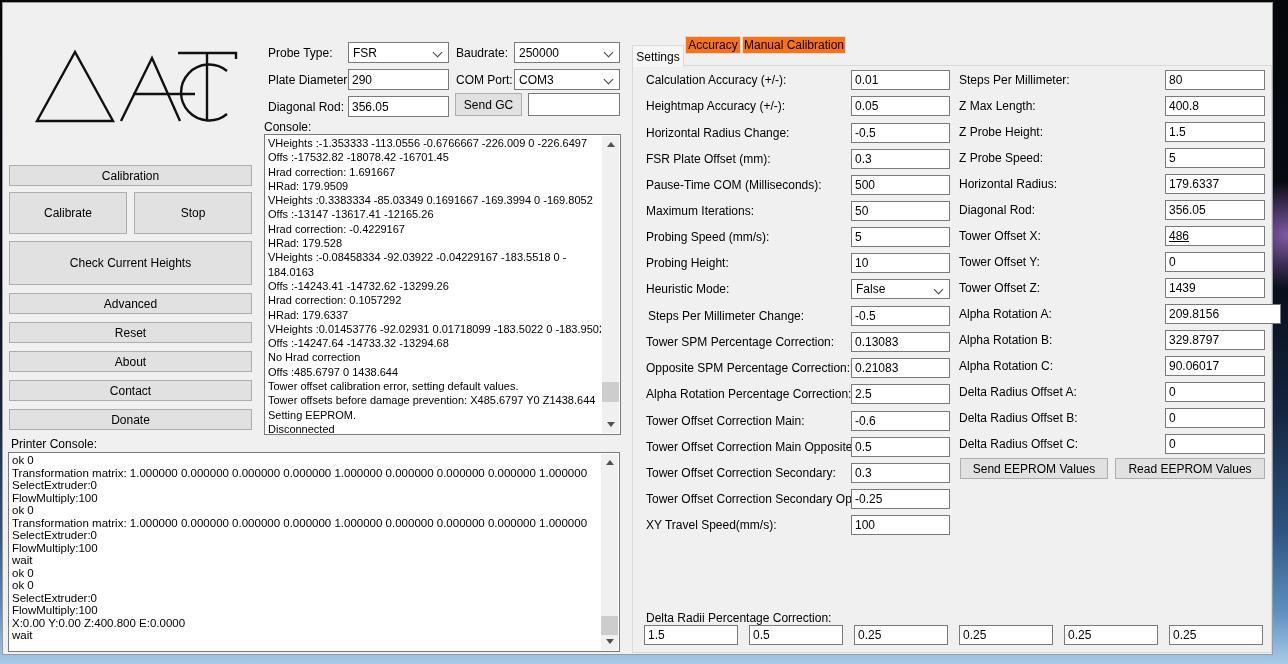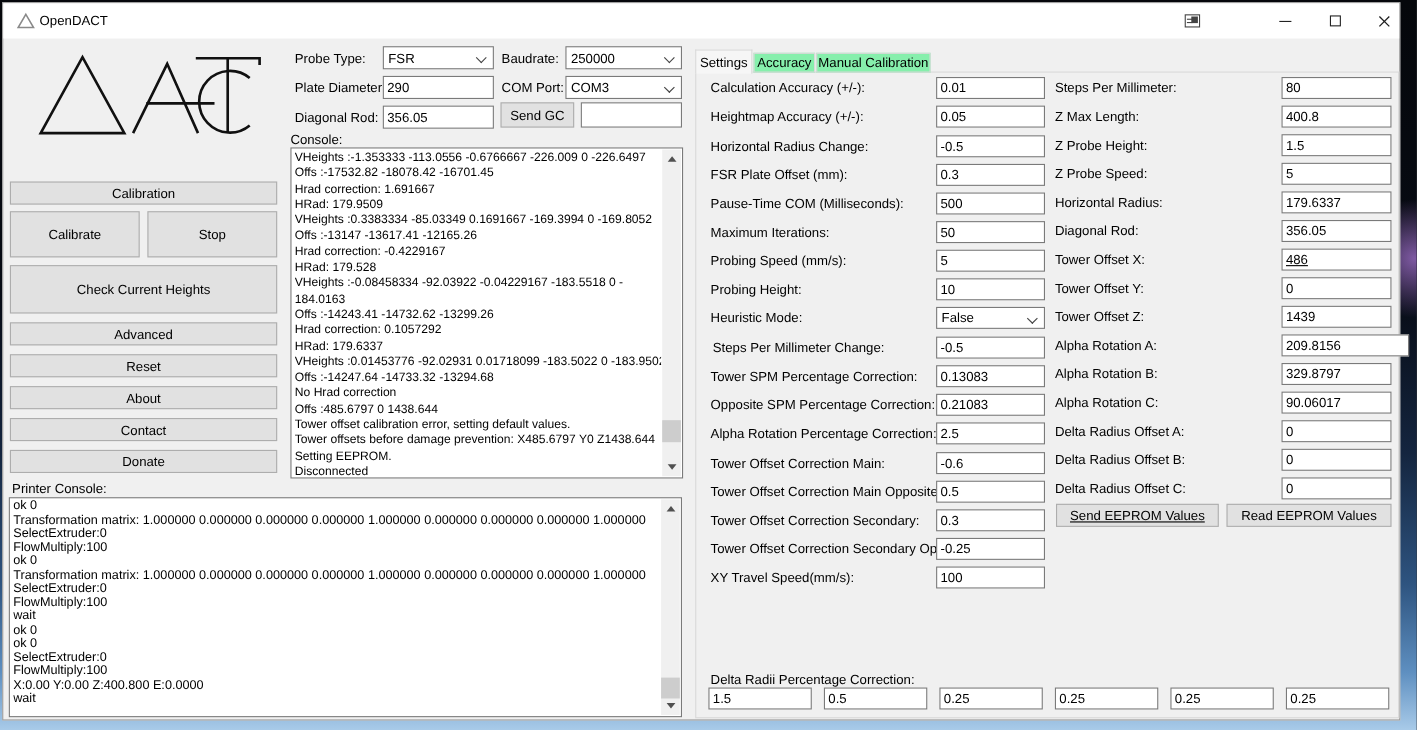--- a/index.html
+++ b/index.html
@@ -55,53 +55,33 @@
   }
   .console-text { position:absolute; left:3px; top:1px; right:19px; bottom:1px; color:#000; white-space:pre; overflow:hidden; }
   .vscroll { position:absolute; top:1px; right:1px; bottom:1px; width:17px; background:#f0f0f0; }
   .sb-btn { position:absolute; left:0; width:17px; height:17px; display:flex; align-items:center; justify-content:center; }
   .sb-btn.up { top:0; } .sb-btn.down { bottom:0; }
   .tri-up { width:0; height:0; border-left:4px solid transparent; border-right:4px solid transparent; border-bottom:5px solid #505050; }
   .tri-down { width:0; height:0; border-left:4px solid transparent; border-right:4px solid transparent; border-top:5px solid #505050; }
   .sb-thumb { position:absolute; left:0; width:17px; background:#cdcdcd; }
 
   .tab {
-    position:absolute; top:45px; height:18px; background:#86efac; border:1px solid #d9d9d9;
+    position:absolute; top:33px; height:18px; background:#f97316; border:1px solid #d9d9d9;
     font-size:12px; display:flex; align-items:center; justify-content:center; white-space:nowrap; z-index:2;
   }
   .tab.active { top:42px; height:22px; background:#f6f6f6; border-bottom:none; z-index:3; }
   .tabpage { position:absolute; left:629px; top:62px; width:640px; height:588px; border:1px solid #d9d9d9; background:#f0f0f0; z-index:1; }
 </style>
 </head>
 <body>
 
 <div class="desktop-bg"></div>
 
 <div class="window">
 
-  <div class="titlebar">
-    <span class="app-icon">
-      <svg width="17" height="16" viewBox="0 0 17 16">
-          <polygon points="8.5,2 15.5,14 1.5,14" fill="none" stroke="#8a8a8a" stroke-width="1.4"></polygon>
-        </svg>
-    </span>
-    <span class="window-title">OpenDACT</span>
-    <span class="widget-icon"></span>
-    <div class="tb-btn" style="left:1143px;">
-        <span class="min-glyph"></span>
-      </div>
-    <div class="tb-btn" style="left:1188px;">
-        <span class="max-glyph"></span>
-      </div>
-    <div class="tb-btn" style="left:1233px;">
-      <svg width="11" height="11" viewBox="0 0 11 11">
-          <path d="M1,1 L10,10 M10,1 L1,10" stroke="#222" stroke-width="1.2"></path>
-        </svg>
-    </div>
-  </div>
 
   <div style="position:absolute;left:28px;top:44px;">
     <svg width="212" height="80" viewBox="0 0 212 80">
       <g fill="none" stroke="#111" stroke-width="2.4">
         <path d="M6,74 L44,5 L82,74 Z"></path>
         <path d="M90,74 L121,11 L149,74"></path>
         <path d="M102,47 L164,47"></path>
         <path d="M196,24 A28,28 0 1 0 196,67"></path>
         <path d="M147,6 L205,6 L205,12"></path>
         <path d="M176,6 L176,74"></path>
@@ -272,21 +252,21 @@
   <input class="tb" style="left: 1162px; top: 327px; width: 100px; height: 20px; z-index: 4;" value="329.8797">
   <div class="lbl" style="left:956px;top:356px;z-index:4;">Alpha Rotation C:</div>
   <input class="tb" style="left: 1162px; top: 353px; width: 100px; height: 20px; z-index: 4;" value="90.06017">
   <div class="lbl" style="left:956px;top:382px;z-index:4;">Delta Radius Offset A:</div>
   <input class="tb" style="left: 1162px; top: 379px; width: 100px; height: 20px; z-index: 4;" value="0">
   <div class="lbl" style="left:956px;top:408px;z-index:4;">Delta Radius Offset B:</div>
   <input class="tb" style="left: 1162px; top: 405px; width: 100px; height: 20px; z-index: 4;" value="0">
   <div class="lbl" style="left:956px;top:434px;z-index:4;">Delta Radius Offset C:</div>
   <input class="tb" style="left: 1162px; top: 431px; width: 100px; height: 20px; z-index: 4;" value="0">
 
-  <div class="btn" style="left:957px;top:455px;width:148px;height:21px;z-index:4;text-decoration:underline;">Send EEPROM Values</div>
+  <div class="btn" style="left:957px;top:455px;width:148px;height:21px;z-index:4;">Send EEPROM Values</div>
   <div class="btn" style="left:1112px;top:455px;width:150px;height:21px;z-index:4;">Read EEPROM Values</div>
 
   <div class="lbl" style="left:643px;top:608px;z-index:4;">Delta Radii Percentage Correction:</div>
   <input class="tb" style="left: 641px; top: 622px; width: 94px; height: 20px; z-index: 4;" value="1.5">
   <input class="tb" style="left: 746px; top: 622px; width: 94px; height: 20px; z-index: 4;" value="0.5">
   <input class="tb" style="left: 851px; top: 622px; width: 94px; height: 20px; z-index: 4;" value="0.25">
   <input class="tb" style="left: 956px; top: 622px; width: 94px; height: 20px; z-index: 4;" value="0.25">
   <input class="tb" style="left: 1061px; top: 622px; width: 94px; height: 20px; z-index: 4;" value="0.25">
   <input class="tb" style="left: 1166px; top: 622px; width: 94px; height: 20px; z-index: 4;" value="0.25">
 

